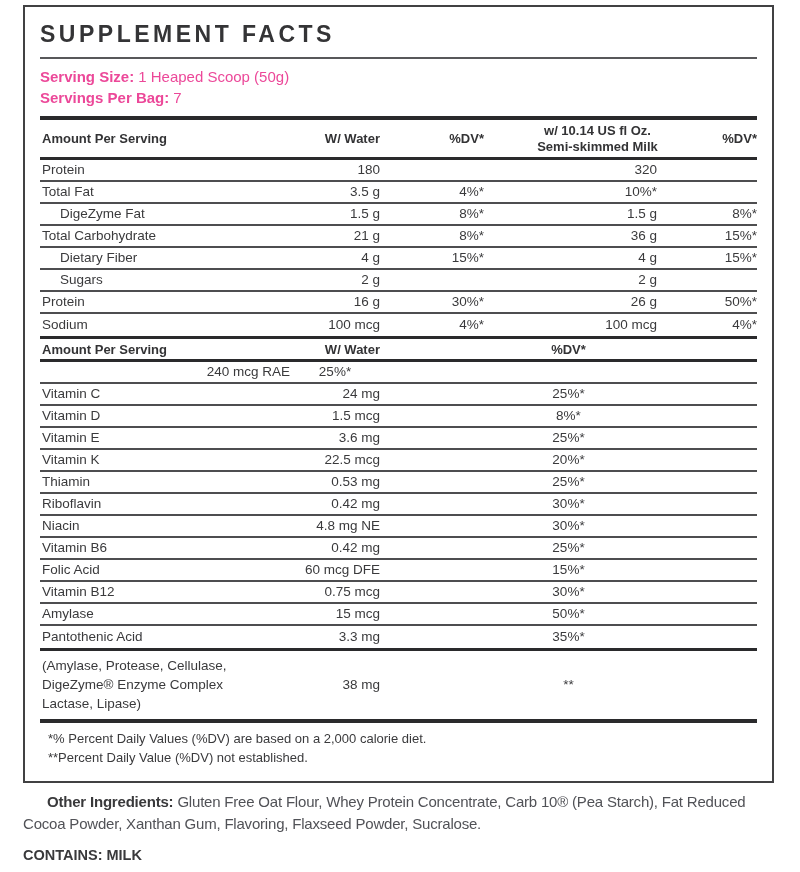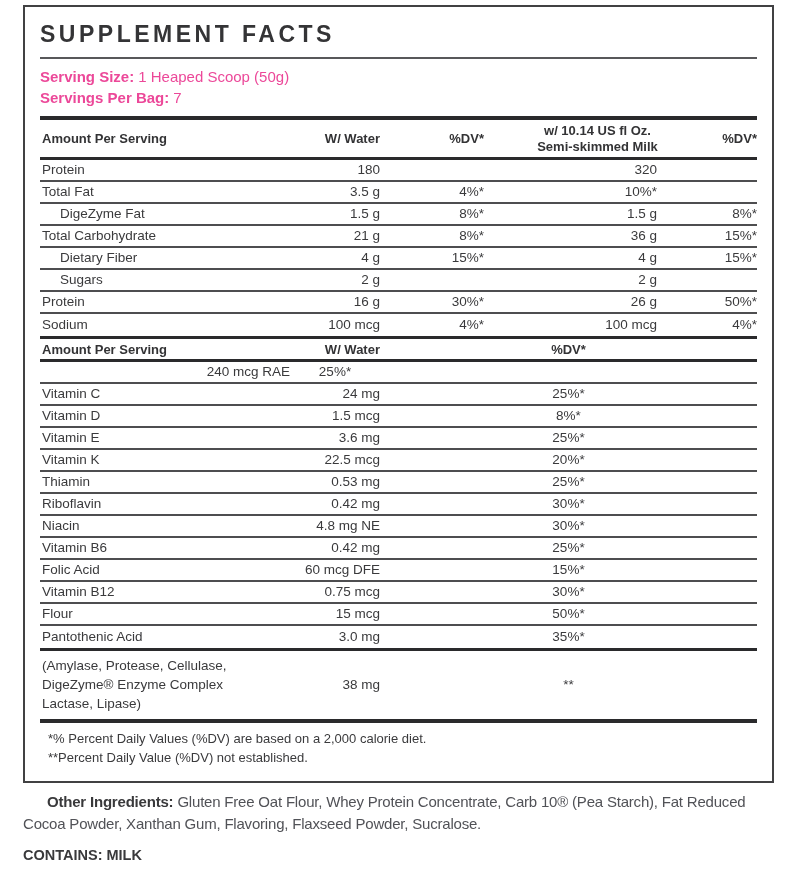--- a/index.html
+++ b/index.html
@@ -247,28 +247,28 @@
     <div class="cell c-dvc">15%*</div>
   </div>
 
   <div class="row g2">
     <div class="cell c-name">Vitamin B12</div>
     <div class="cell c-right">0.75 mcg</div>
     <div class="cell c-dvc">30%*</div>
   </div>
 
   <div class="row g2">
-    <div class="cell c-name">Flour</div>
+    <div class="cell c-name">Amylase</div>
     <div class="cell c-right">15 mcg</div>
     <div class="cell c-dvc">50%*</div>
   </div>
 
   <div class="row g2">
     <div class="cell c-name">Pantothenic Acid</div>
-    <div class="cell c-right">3.0 mg</div>
+    <div class="cell c-right">3.3 mg</div>
     <div class="cell c-dvc">35%*</div>
   </div>
 </div>
 
   <div class="bar med"></div>
 
   <div class="g2 complex-row">
     <div class="cell c-name complex-name">
         <div>(Amylase, Protease, Cellulase,</div>
         <div>DigeZyme® Enzyme Complex</div>

